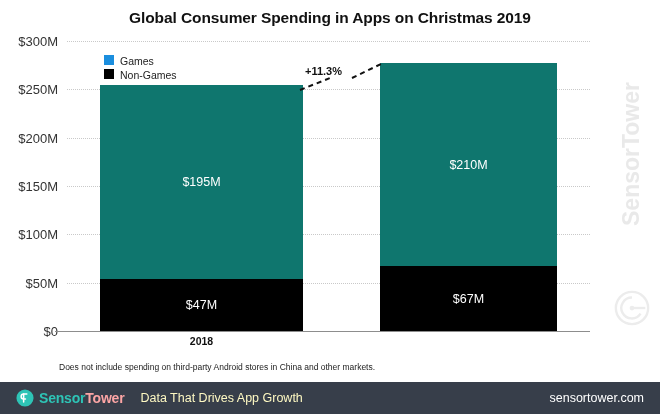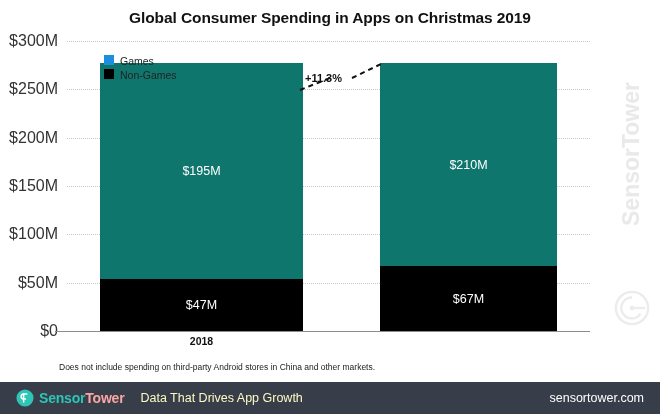--- a/index.html
+++ b/index.html
@@ -54,21 +54,21 @@
     width: 535px;
     bottom: -1px;
     height: 0;
     border-top: 1px solid #8d8d8d;
   }
 
   
   .ytick {
     position: absolute;
     right: 602px;           
-    font-size: 16px;
+    font-size: 13px;
     color: #333333;
     text-align: right;
     white-space: nowrap;
   }
   .ylabels {
     position: absolute;
     left: 0;
     top: 41px;
     width: 660px;
     height: 290px;
@@ -140,21 +140,21 @@
     left: 0;
     top: 0;
     width: 660px;
     height: 414px;
     pointer-events: none;
     z-index: 4;
   }
   .growth-label {
     position: absolute;
     left: 305px;
-    top: 72px;
+    top: 65px;
     font-size: 11px;
     font-weight: bold;
     color: #111111;
     z-index: 6;
     white-space: nowrap;
   }
 
   
   .watermark {
     position: absolute;
@@ -268,21 +268,21 @@
   <div class="plot">
     <div class="gridline" style="top:0px;"></div>
     <div class="gridline" style="top:48.3px;"></div>
     <div class="gridline" style="top:96.7px;"></div>
     <div class="gridline" style="top:145px;"></div>
     <div class="gridline" style="top:193.3px;"></div>
     <div class="gridline" style="top:241.7px;"></div>
     <div class="baseline"></div>
 
     <div class="bar" style="left:33px; width:203px; height:240.7px;">
-      <div class="seg seg-games" style="bottom:52.2px; height:216px;">
+      <div class="seg seg-games" style="bottom:52.2px; height:194px;">
         <span class="seg-label">$195M</span>
       </div>
       <div class="seg seg-nongames" style="bottom:0px; height:52.2px;">
         <span class="seg-label">$47M</span>
       </div>
     </div>
 
     <div class="bar" style="left:313px; width:177px; height:267.8px;">
       <div class="seg seg-games" style="bottom:64.8px; height:203px;">
         <span class="seg-label">$210M</span>

